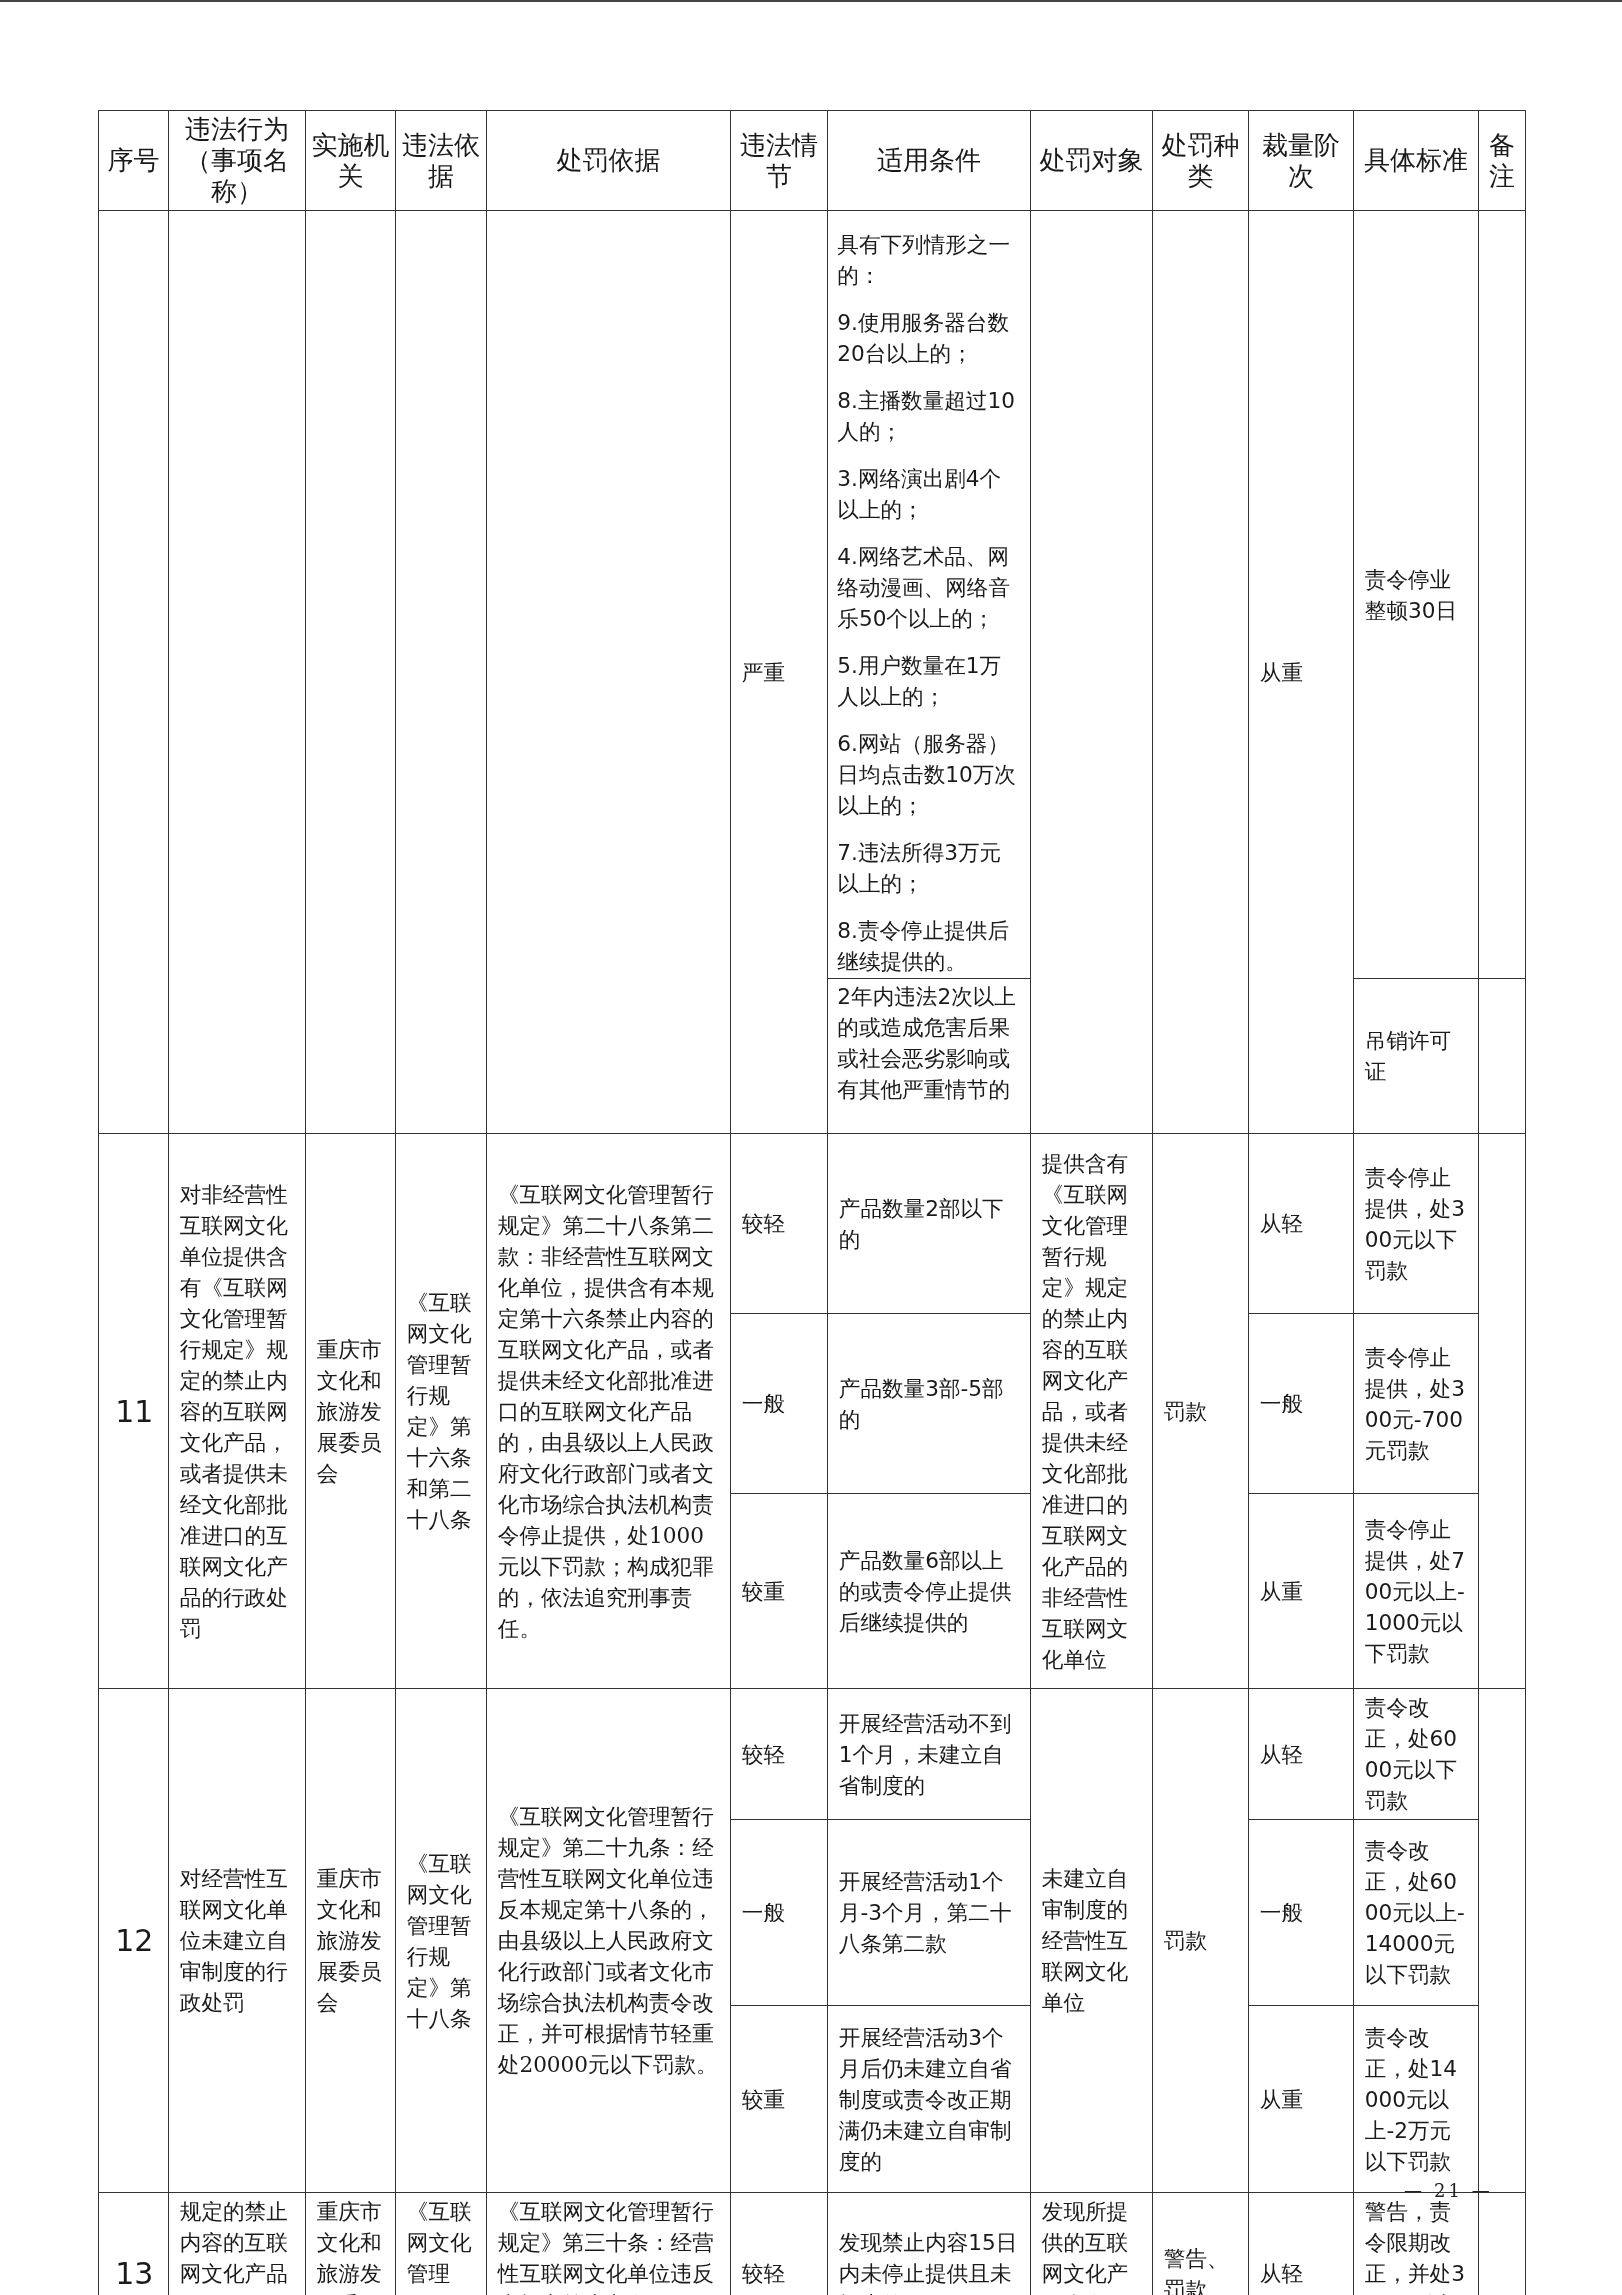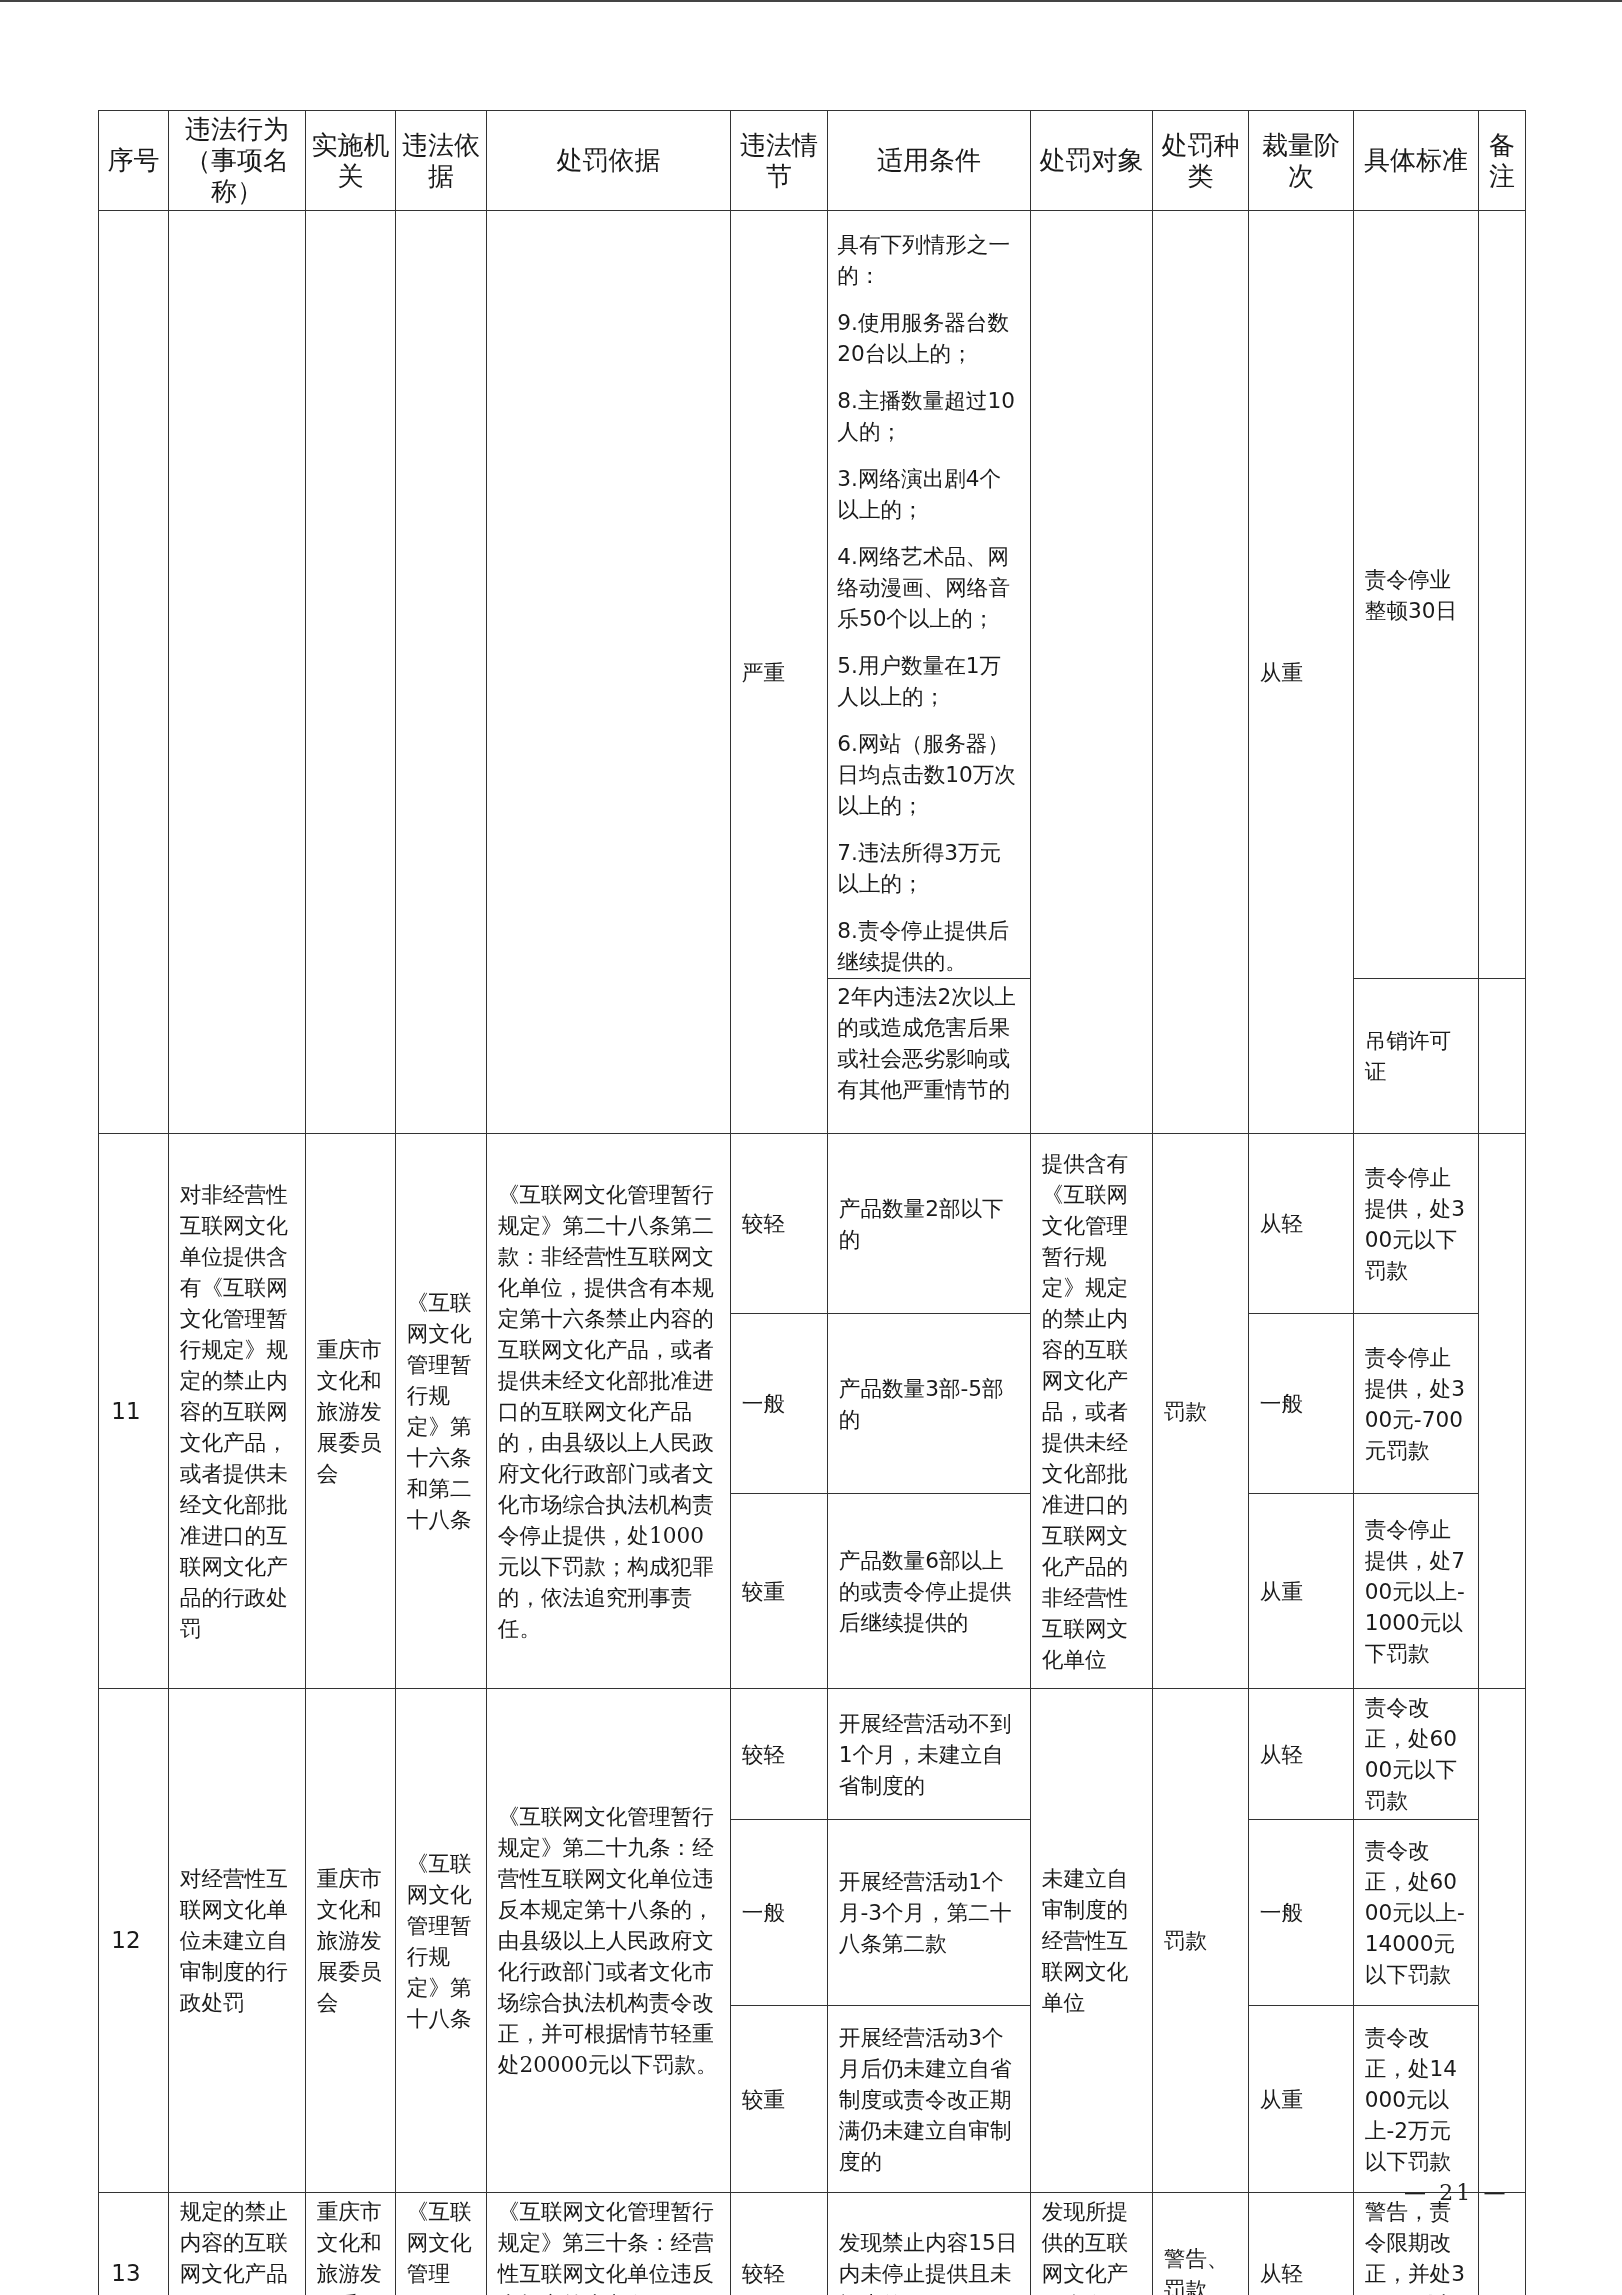--- a/index.html
+++ b/index.html
@@ -27,25 +27,25 @@
     overflow-wrap: anywhere;
   }
   .tbl th {
     font-family: "DejaVu Serif", "Liberation Serif", serif;
     font-size: 26px; line-height: 31px; text-align: center;
     padding: 3.1px 4.6px;
   }
   .tbl td.serif { font-family: "DejaVu Serif", "Liberation Serif", serif; margin-left: 37px; }
   .tbl td.top { vertical-align: top; }
   .tbl td.cond-cell { padding: 1.5px 9.3px; line-height: 31px; }
-  .tbl td.seq { font-size: 23px; text-align: left; padding-left: 12.3px; }
+  .tbl td.seq { font-size: 30px; text-align: center; padding-left: 12.3px; }
   .page-num {
     position: absolute; left: 1404px; top: 2180px;
     font-family: "DejaVu Serif", "Liberation Serif", serif;
-    font-size: 22px; color: #222; letter-spacing: 3.1px;
+    font-size: 18px; color: #222; letter-spacing: 3.1px;
   }
   .cell-line { display: block; margin-top: 16px; }
 </style>
 </head>
 <body>
 
 <div class="top-rule"></div>
 
 <table class="tbl">
   <colgroup>

